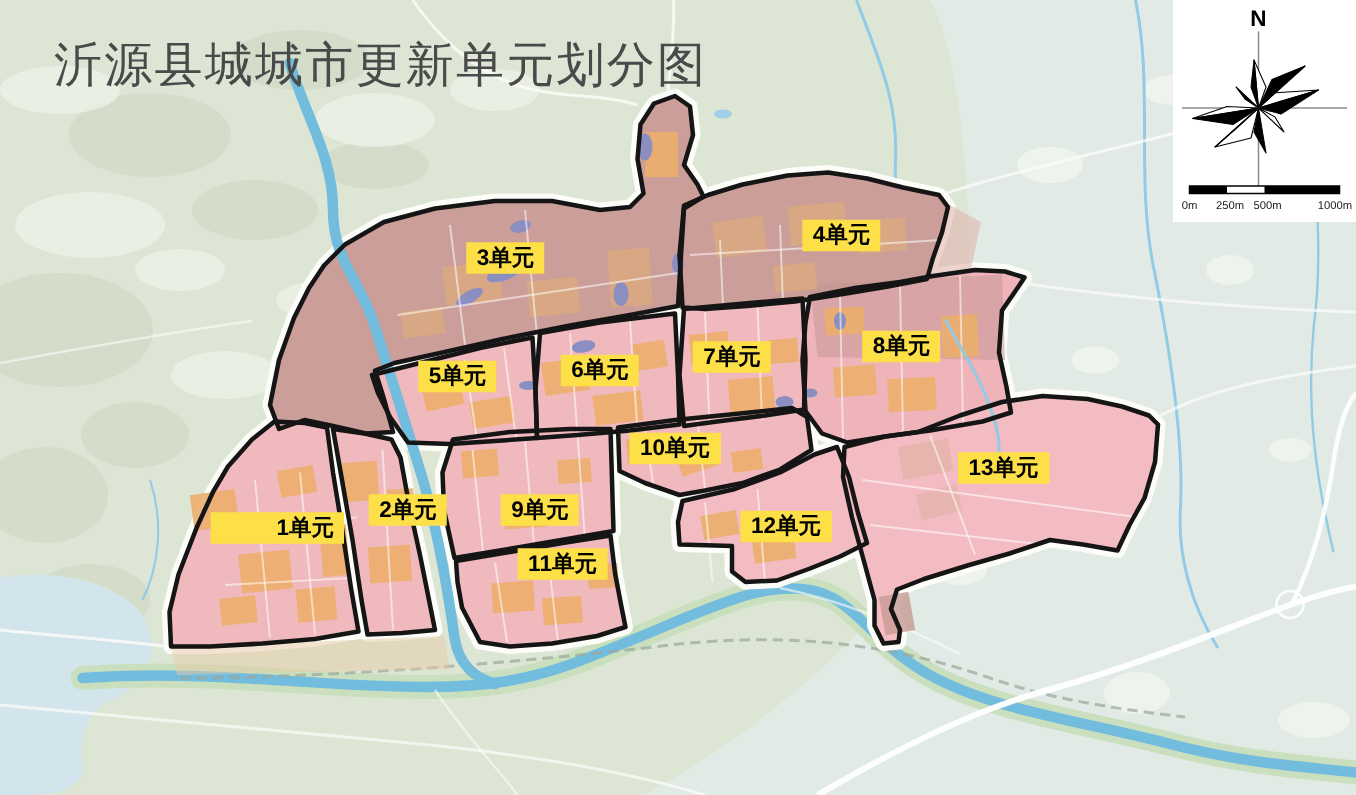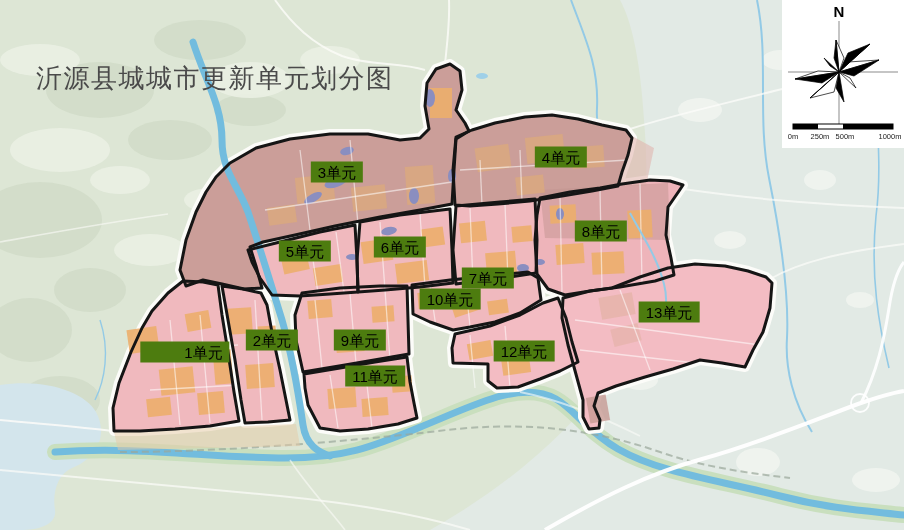--- a/index.html
+++ b/index.html
@@ -1,22 +1,22 @@
 <!DOCTYPE html>
 <html><head>
 <meta charset="utf-8">
 <style>
   html,body{margin:0;padding:0;background:#ffffff;}
   #stage{position:relative;width:904px;height:530px;overflow:hidden;
          font-family:"Liberation Sans","DejaVu Sans",sans-serif;background:#dee6d7;}
   #map-art{position:absolute;left:0;top:0;}
-  #map-title{position:absolute;left:36px;top:22px;font-size:26px;font-weight:500;
-             color:#4a4a4a;letter-spacing:1.5px;white-space:nowrap;margin-top:39px;}
-  .unit-label{position:absolute;transform:translate(-50%,-50%);background:#4d7c0f;
-              color:#000;font-weight:normal;font-size:15px;line-height:1;
+  #map-title{position:absolute;left:36px;top:22px;font-size:32px;font-weight:500;
+             color:#4a4a4a;letter-spacing:1.5px;white-space:nowrap;}
+  .unit-label{position:absolute;transform:translate(-50%,-50%);background:#fde047;
+              color:#000;font-weight:bold;font-size:15px;line-height:1;
               padding:3px 7px;white-space:nowrap;}
   #compass-panel{position:absolute;left:782px;top:0;width:122px;height:148px;background:#ffffff;}
   #compass-panel svg{display:block;}
 </style>
 </head>
 <body>
 
 <div id="stage">
 
   <svg id="map-art" width="904" height="530" viewBox="0 0 904 530" xmlns="http://www.w3.org/2000/svg">
@@ -226,21 +226,21 @@
 
   <div id="map-title">沂源县城城市更新单元划分图</div>
 
   <div id="labels">
       <div class="unit-label" style="left: 185px; top: 352px; padding-left: 44px;">1单元</div>
       <div class="unit-label" style="left: 272px; top: 340px;">2单元</div>
       <div class="unit-label" style="left: 337px; top: 172px;">3单元</div>
       <div class="unit-label" style="left: 561px; top: 157px;">4单元</div>
       <div class="unit-label" style="left: 305px; top: 251px; text-align: right;">5单元</div>
       <div class="unit-label" style="left: 400px; top: 247px;">6单元</div>
-      <div class="unit-label" style="left: 488px; top: 238px; margin-top: 40px;">7单元</div>
+      <div class="unit-label" style="left: 488px; top: 238px;">7单元</div>
       <div class="unit-label" style="left: 601px; top: 231px; text-align: right;">8单元</div>
       <div class="unit-label" style="left: 360px; top: 308px; margin-top: 32px;">9单元</div>
       <div class="unit-label" style="left: 450px; top: 299px;">10单元</div>
       <div class="unit-label" style="left: 375px; top: 376px;">11单元</div>
       <div class="unit-label" style="left: 524px; top: 351px;">12单元</div>
       <div class="unit-label" style="left: 669px; top: 312px;">13单元</div>
     </div>
 
   <div id="compass-panel">
     <svg width="122" height="148" viewBox="0 0 122 148">

